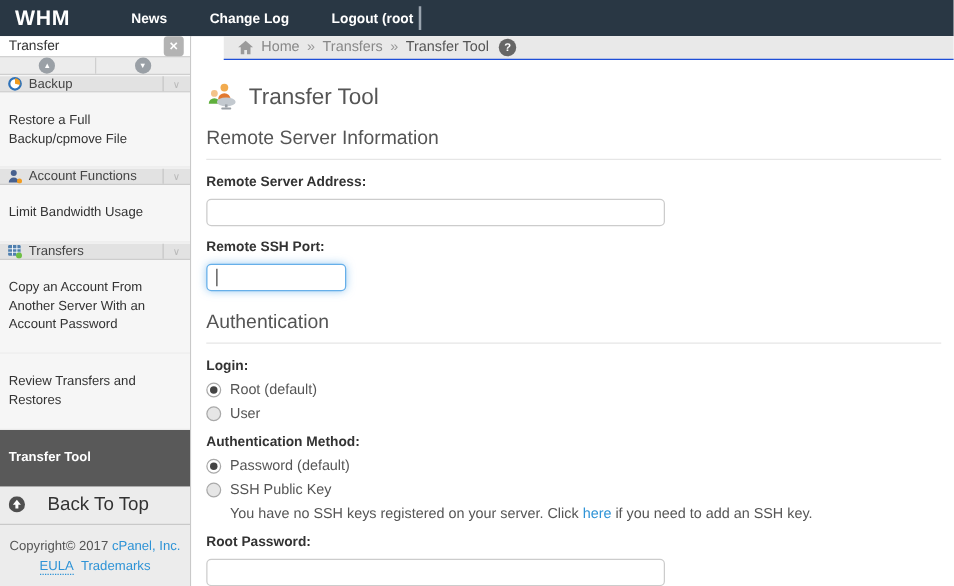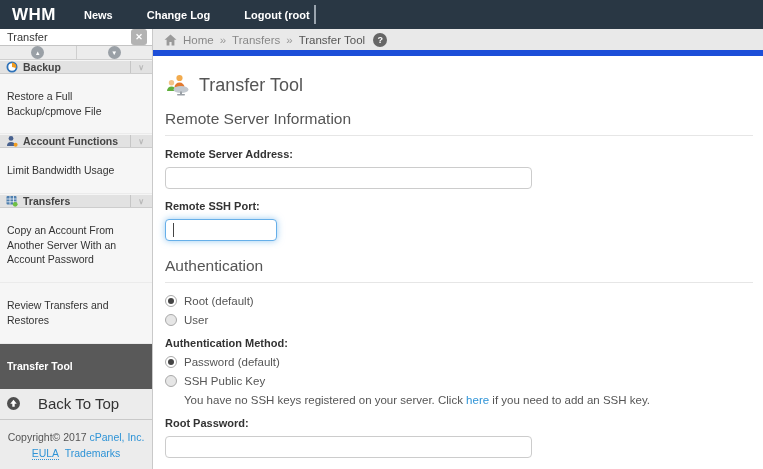--- a/index.html
+++ b/index.html
@@ -2,49 +2,49 @@
 <html><head>
 <meta charset="utf-8">
 <style>
   * { box-sizing: border-box; margin: 0; padding: 0; }
   html,body { width:763px; height:469px; overflow:hidden; }
   body { font-family:"Liberation Sans", sans-serif; background:#fff; }
 
   
   .topbar { height:29px; background:#293744; display:flex; align-items:center; padding:0 12px; }
   .logo { color:#fff; font-weight:bold; font-size:17px; letter-spacing:.5px; margin-right:28px; }
-  .topnav { display:flex; align-items:center; gap:34px; }
+  .topnav { display:flex; align-items:center; gap:34px;margin-left:21px; }
   .topnav .nav-item { color:#fff; font-size:11px; font-weight:bold; cursor:pointer; text-decoration:none; }
   .text-caret { width:2px; height:19px; background:#9aa4ae; margin-left:3px; }
 
   
   .layout { display:flex; height:440px; }
 
   
   .sidebar { width:153px; min-width:153px; background:#ececec; border-right:1px solid #c9c9c9; font-size:10.5px; display:flex; flex-direction:column; }
   .search-row { height:27px; background:#fff; border-bottom:1px solid #c4c4c4; display:flex; align-items:center; }
   .search-row input { flex:1; border:none; outline:none; font-size:11px; padding:0 4px 0 7px; color:#333; font-family:inherit; min-width:0; }
   .clear-btn { width:16px; height:16px; background:#b3b3b3; border-radius:3px; color:#fff; font-size:9px; font-weight:bold; display:flex; align-items:center; justify-content:center; margin-right:5px; cursor:pointer; }
   .arrow-row { display:flex; height:20px; background:#ececec; border-bottom:1px solid #cfcfcf; }
   .arrow-cell { flex:1; display:flex; align-items:center; justify-content:center; cursor:pointer; }
   .arrow-cell:first-child { border-right:1px solid #cfcfcf; }
   .arrow-circle { width:13px; height:13px; border-radius:50%; background:#9aa0a6; color:#fff; font-size:6px; display:flex; align-items:center; justify-content:center; }
-  .side-header { display:flex; height:20px; padding:0 6px; background:#e2e2e2; border-bottom:1px solid #cdcdcd; border-top:1px solid #f5f5f5; color:#444; font-weight:bold; cursor:pointer; }
+  .side-header { display:flex; height:20px; padding:0 6px; background:#e2e2e2; border-bottom:1px solid #cdcdcd; border-top:1px solid #f5f5f5; color:#444; font-weight:normal; cursor:pointer; }
   .side-header .hdr-label { margin-left:5px; }
   .side-header .chev { margin-left:auto; border-left:1px solid #c6c6c6; padding:0 2px 0 7px; color:#b9b9b9; font-size:8px; align-self:stretch; display:flex; align-items:center; }
   .side-item { padding:15px 7px; background:#f6f6f6; border-bottom:1px solid #ebebeb; color:#333; line-height:1.4; cursor:pointer; }
   .side-item.selected { background:#595959; color:#fff; font-weight:bold; border-bottom:1px solid #595959; }
   .back-top { display:flex; align-items:center; gap:18px; padding:6px 7px 7px; font-size:15px; color:#333; border-bottom:1px solid #c9c9c9; cursor:pointer; }
   .copyright { text-align:center; padding:9px 0; color:#555; font-size:10.5px; line-height:1.55; }
   .copyright a { color:#2e93d6; text-decoration:none; cursor:pointer; }
   .copyright a.dotted { border-bottom:1px dotted #2e93d6; }
 
   
   .main { flex:1; background:#fff; display:flex; flex-direction:column; min-width:0; }
-  .breadcrumb { height:27px; background:#e9e9e9; border-bottom:6px solid #1d4ed8; display:flex; align-items:center; padding:0 11px; gap:6px; font-size:11.5px; color:#888; }
+  .breadcrumb { height:27px; background:#e9e9e9; border-bottom:1px solid #1d4ed8; display:flex; align-items:center; padding:0 11px; gap:6px; font-size:11.5px; color:#888;margin-left:26px; }
   .breadcrumb .crumb { color:#888; text-decoration:none; cursor:pointer; }
   .breadcrumb .crumb.current { color:#555; cursor:default; }
   .breadcrumb .sep { color:#999; }
   .help-circle { width:14px; height:14px; border-radius:50%; background:#666; color:#fff; font-size:9px; font-weight:bold; display:flex; align-items:center; justify-content:center; cursor:pointer; margin-left:2px; }
 
   .content { padding:16px 10px 0 12px; }
   .page-title { display:flex; align-items:center; gap:9px; font-size:18px; color:#555; font-weight:normal; margin:2px 0 14px; }
   .section-heading { font-size:15.5px; color:#555; font-weight:normal; padding-bottom:7px; border-bottom:1px solid #e6e6e6; margin:16px 0 12px; }
   .section-heading.first { margin-top:0; }
   .field-label { font-size:11px; font-weight:bold; color:#333; margin:11px 0 7px; }
@@ -187,20 +187,21 @@
       <input type="text" class="text-input" style="">
 
       <div class="field-label">Remote SSH Port:</div>
       <span class="input-wrap">
         <input type="text" class="text-input port-input" style="">
         <span class="input-caret"></span>
       </span>
 
       <div class="section-heading">Authentication</div>
 
+      <div class="field-label">Login:</div>
       <div class="radio-row">
         <span class="radio checked"></span>
         <span>Root (default)</span>
       </div>
       <div class="radio-row">
         <span class="radio unchecked"></span>
         <span>User</span>
       </div>
 
       <div class="field-label">Authentication Method:</div>

